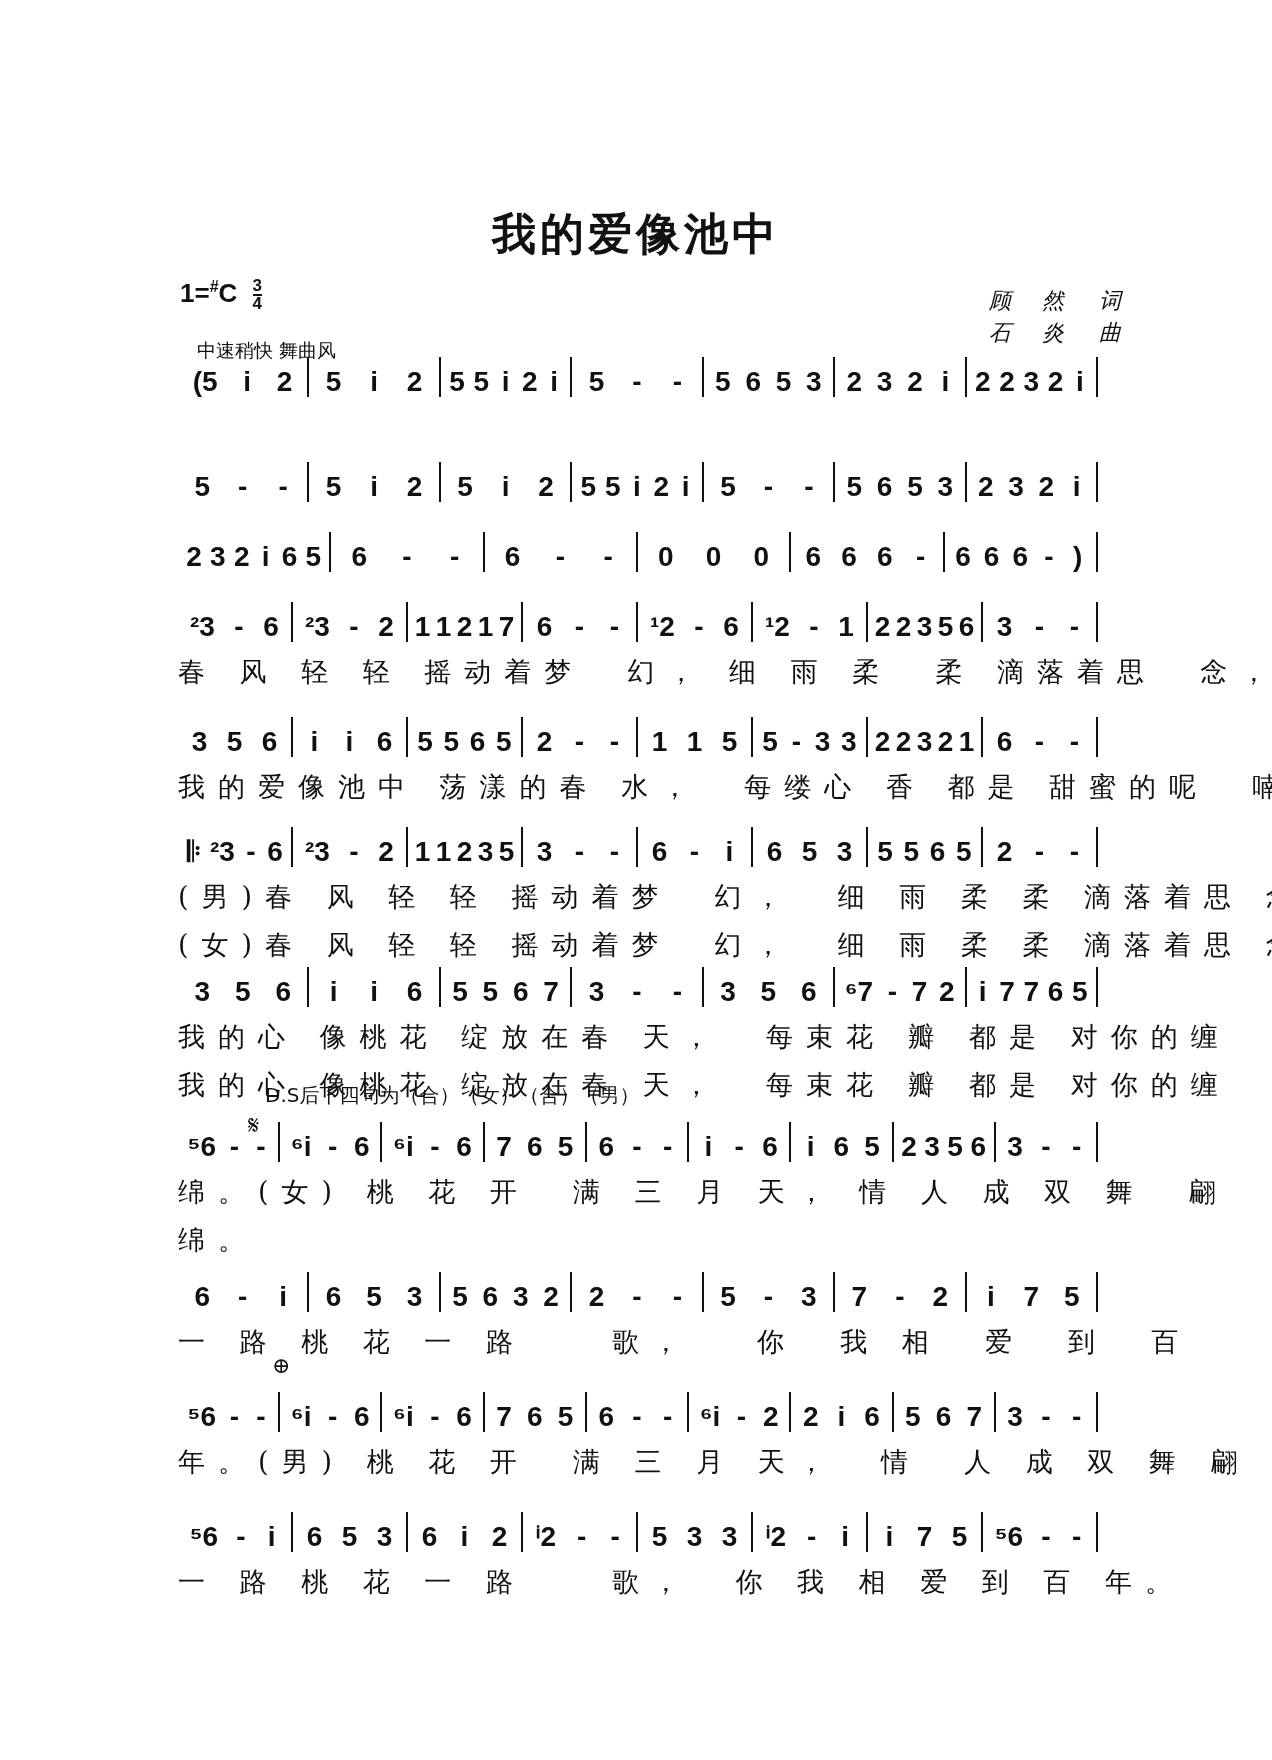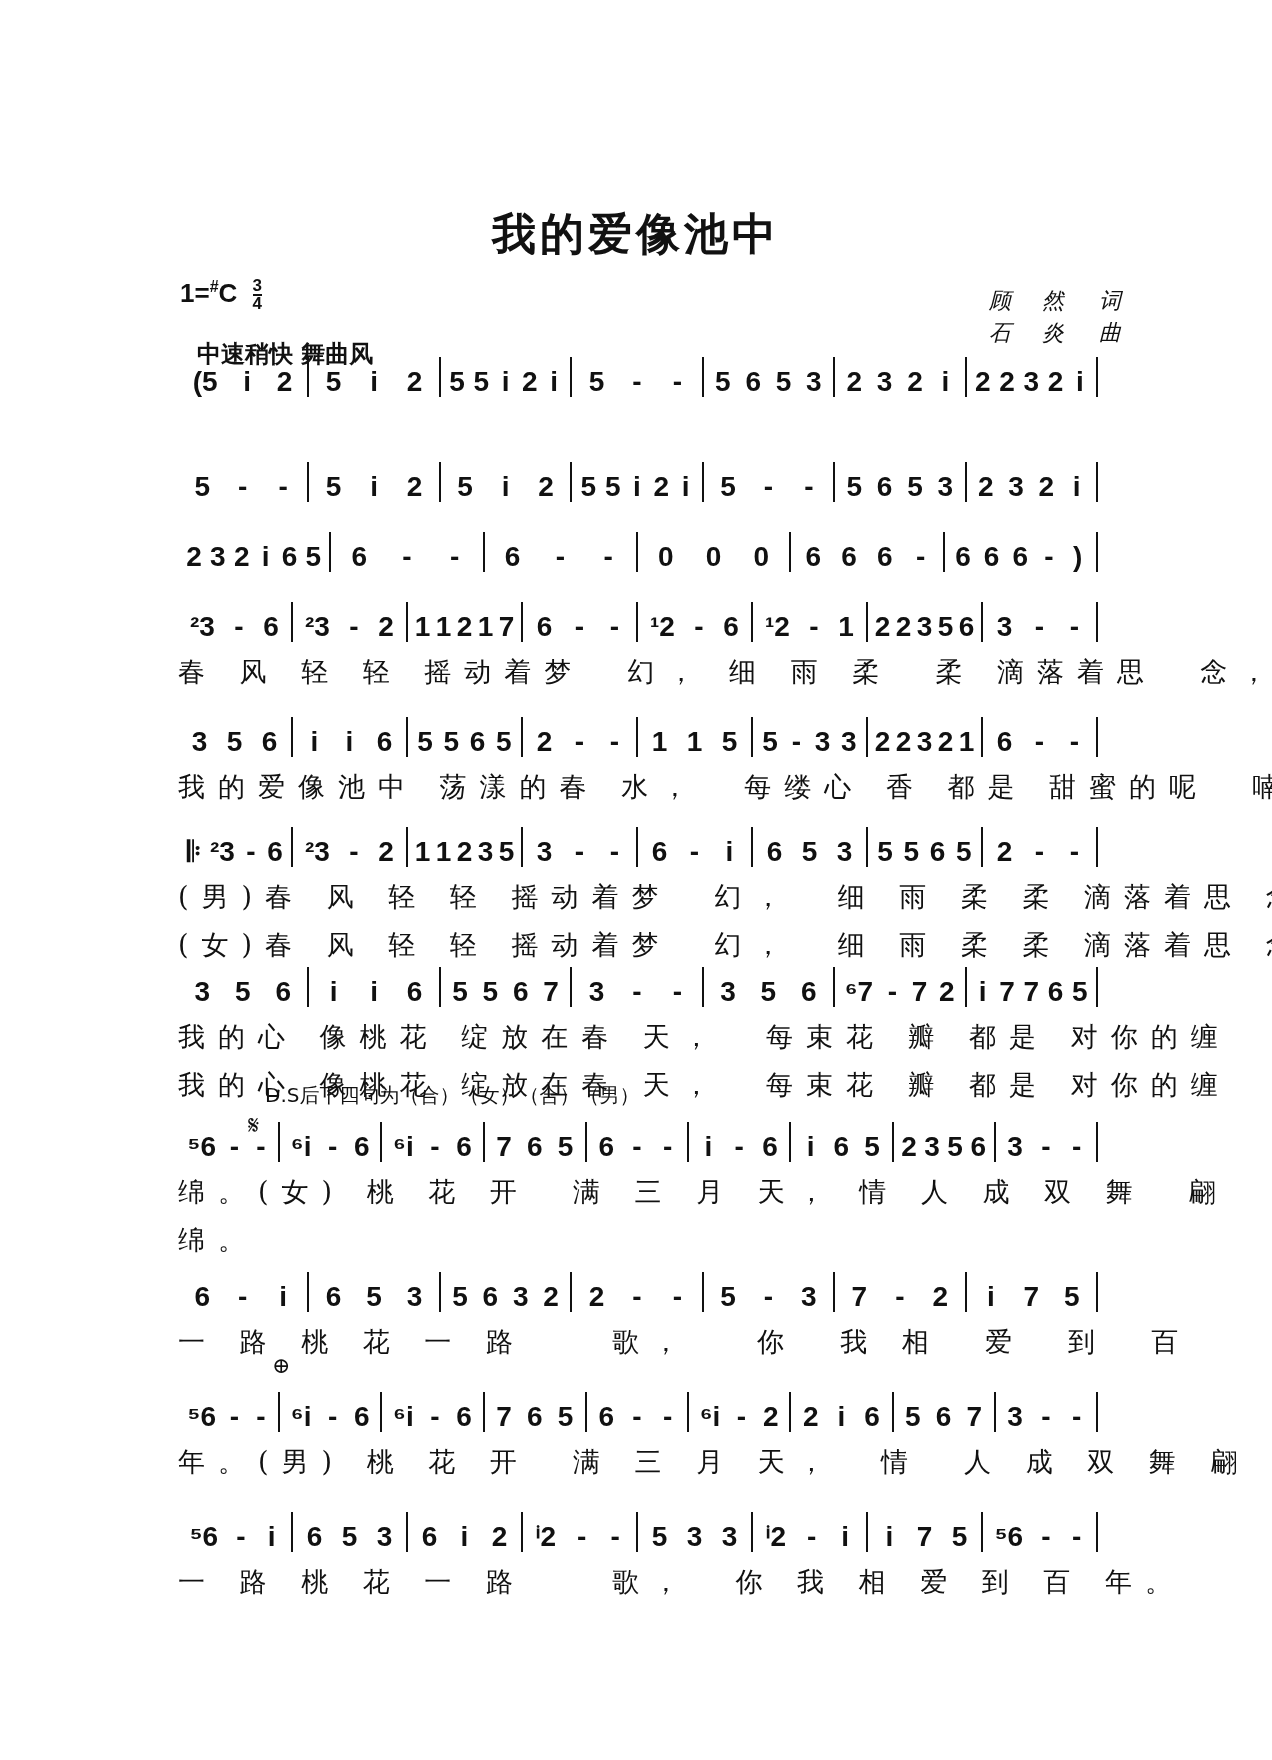--- a/index.html
+++ b/index.html
@@ -8,21 +8,21 @@
   .title { position:absolute; top:205px; left:0; width:1272px; text-align:center;
            font-family:"DejaVu Serif","Liberation Serif",serif; font-size:44px; font-weight:bold; letter-spacing:4px; }
   .key { position:absolute; top:278px; left:180px; font-family:"Liberation Sans",sans-serif; font-size:26px; font-weight:bold; }
   .key sup { font-size:16px; }
   .frac { display:inline-block; vertical-align:middle; text-align:center; font-size:17px; line-height:16px; margin-left:8px; }
   .frac span { display:block; }
   .frac .num { border-bottom:2px solid #111; }
   .credits { position:absolute; top:285px; left:989px; font-family:"DejaVu Serif",serif; font-style:italic; font-size:22px; line-height:32px; }
   .credits .row { display:flex; gap:0; }
   .credits .name { width:110px; letter-spacing:12px; }
-  .tempo { position:absolute; top:338px; left:197px; font-size:24px;font-weight:bold; }
+  .tempo { position:absolute; top:338px; left:197px; font-size:19px; }
   .row-wrap { position:absolute; left:178px; width:920px; }
   .staff { display:flex; align-items:flex-end; height:44px; position:relative; }
   .measure { display:flex; justify-content:space-around; align-items:flex-end; flex:1; position:relative; padding:0 4px; }
   .bar { width:2px; background:#111; height:40px; align-self:center; }
   .note { position:relative; font-family:"Liberation Sans",sans-serif; font-size:28px; font-weight:bold; line-height:34px; min-width:16px; text-align:center; }
   .lyrics { font-family:"DejaVu Serif","Liberation Serif",serif; font-size:27px; letter-spacing:13px; white-space:pre; line-height:40px; margin-top:8px; }
   .annotation { position:absolute; font-size:20px; }
   .segno { position:absolute; font-size:26px; font-family:"DejaVu Serif",serif; }
 </style>
 </head>

